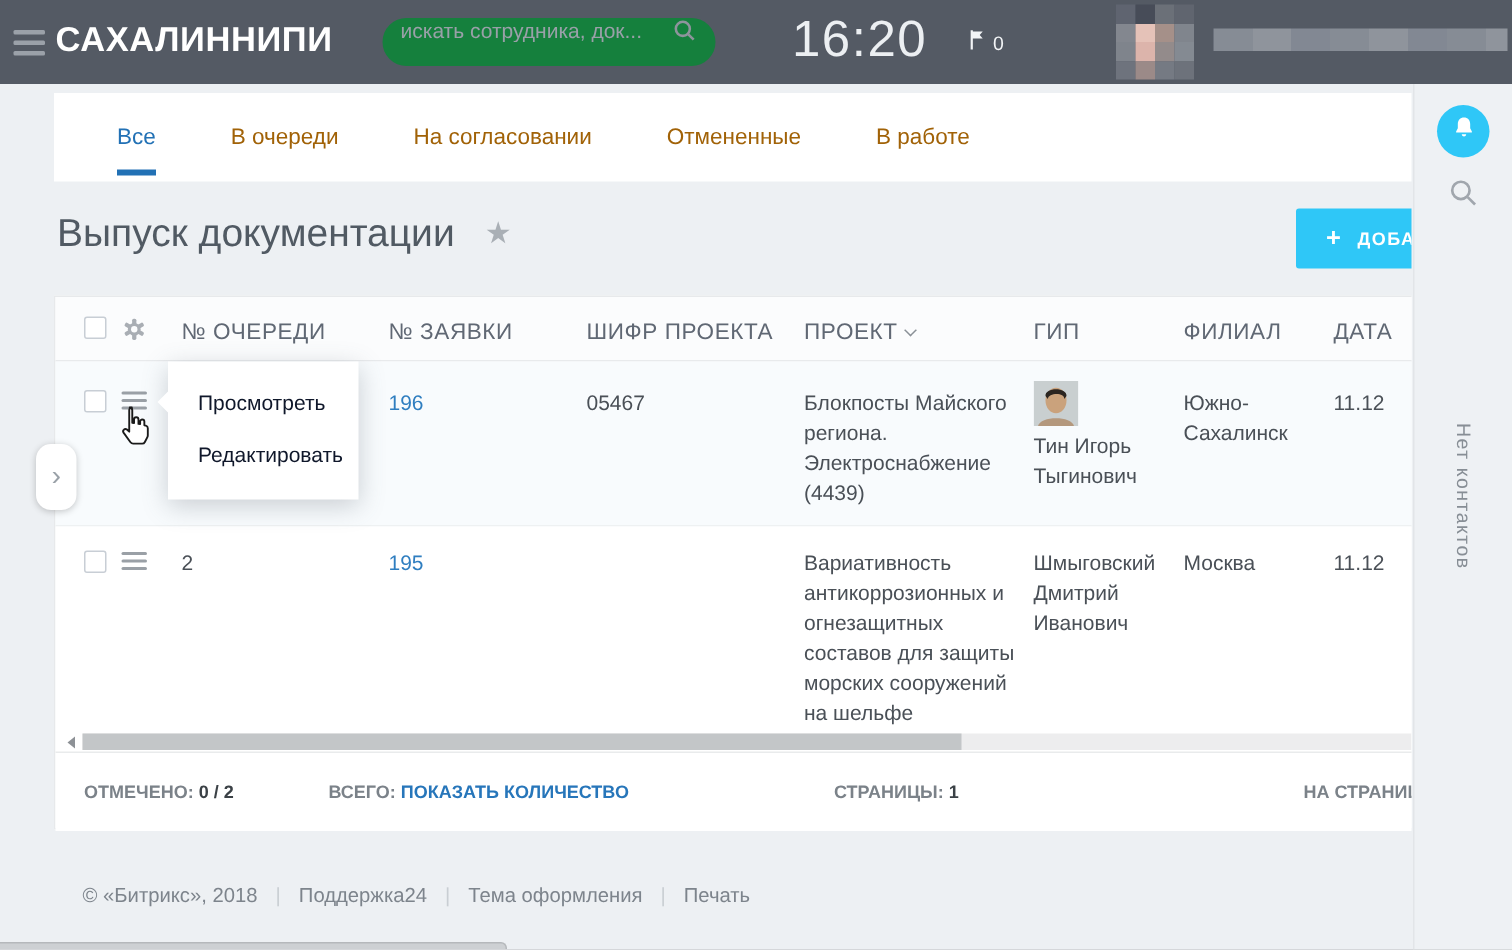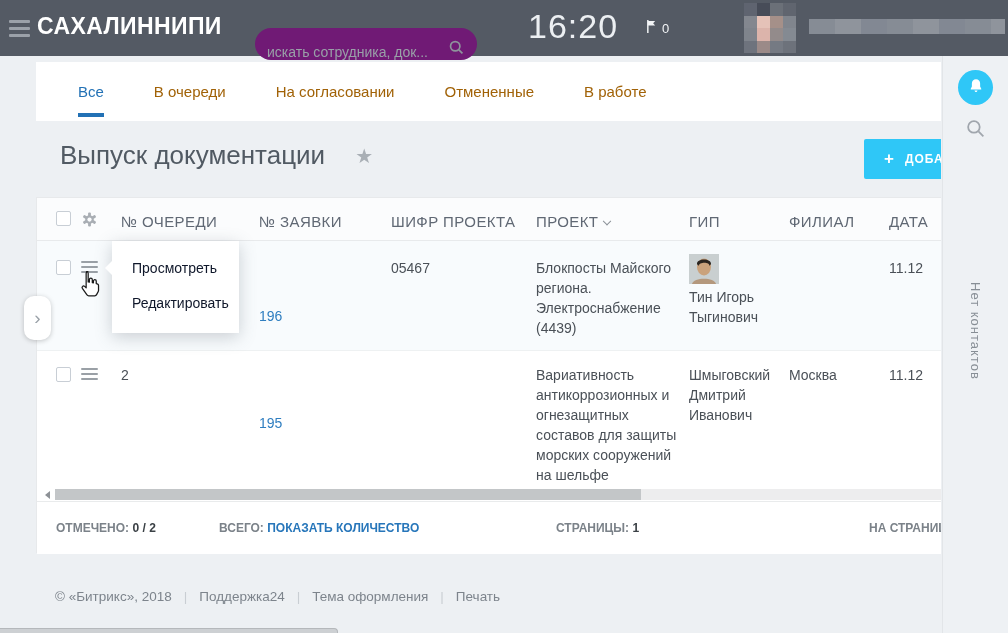--- a/index.html
+++ b/index.html
@@ -5,22 +5,22 @@
   * { margin:0; padding:0; box-sizing:border-box; }
   body { font-family:"Liberation Sans", sans-serif; background:#9aa0a6; }
   .screen { position:relative; width:1008px; height:633px; overflow:hidden;
             background:#edf0f3; font-family:"Liberation Sans", sans-serif; }
 
   
   .header { position:absolute; top:0; left:0; width:1008px; height:56px; background:#545a64; z-index:30; }
   .burger { position:absolute; left:9px; top:20px; width:21px; cursor:pointer; }
   .burger i { display:block; height:3px; background:#9ba1a9; border-radius:1px; margin-bottom:4px; }
   .logo { position:absolute; left:37px; top:13px; font-size:23px; font-weight:bold; color:#ffffff; letter-spacing:.4px; }
-  .search-pill { position:absolute; left:255px; top:28px; width:222px; height:32px; background:#701a75;
-                 border-radius:16px; display:flex; align-items:flex-end; padding:0 12px; }
+  .search-pill { position:absolute; left:255px; top:12px; width:222px; height:32px; background:#15803d;
+                 border-radius:16px; display:flex; align-items:flex-start; padding:0 12px; }
   .search-pill input { flex:1; background:transparent; border:none; outline:none; font-size:14px;
                        color:#cfd3d8; font-family:"Liberation Sans", sans-serif; }
   .search-pill input::placeholder { color:#99a0a8; }
   .clock { position:absolute; left:528px; top:7px; font-size:34px; font-weight:300; color:#eceff2; letter-spacing:1px; }
   .flag-area { position:absolute; left:646px; top:19px; display:flex; align-items:center; gap:5px;
                color:#f2f4f6; font-size:13px; cursor:pointer; }
   .blur-avatar { position:absolute; left:744px; top:3px; width:52px; height:50px; display:grid;
                  grid-template-columns:repeat(4,1fr); grid-template-rows:repeat(4,1fr); }
   .blur-avatar i { display:block; }
   .blur-avatar i:nth-child(1){background:#5f6470;} .blur-avatar i:nth-child(2){background:#474c58;}
@@ -45,21 +45,21 @@
 
   
   .content { position:absolute; left:36px; top:56px; width:905px; height:577px; overflow:hidden; }
 
   .tabs { position:absolute; top:6px; left:0; width:910px; height:59px; background:#fff;
           display:flex; gap:50px; padding-left:42px; }
   .tab { position:relative; font-size:15px; color:#a16207; height:59px; line-height:59px; cursor:pointer; white-space:nowrap; }
   .tab.active { color:#2271b5; }
   .tab-underline { position:absolute; left:0; bottom:4px; width:100%; height:4px; background:#2271b5; }
 
-  .page-title-row { position:absolute; top:84px; left:24px; display:flex; align-items:center; gap:30px; }
+  .page-title-row { position:absolute; top:84px; left:2px; display:flex; align-items:center; gap:20px; }
   .page-title { font-size:26px; color:#515a63; font-weight:400; }
   .fav-star { font-size:20px; color:#a9afb5; cursor:pointer; }
 
   .add-btn { position:absolute; top:83px; left:828px; height:40px; padding:0 20px; background:#2fc7f7;
              border:none; border-radius:2px; color:#fff; font-size:12px; font-weight:bold; letter-spacing:1px;
              display:flex; align-items:center; gap:10px; cursor:pointer; font-family:"Liberation Sans", sans-serif; }
   .add-plus { font-size:17px; font-weight:bold; }
 
   
   .grid { position:absolute; top:141px; left:0; width:910px; height:356px; background:#fff;
@@ -69,21 +69,21 @@
   .chev { display:inline-block; width:6px; height:6px; border-right:1.5px solid #8a9097;
           border-bottom:1.5px solid #8a9097; transform:rotate(45deg) translate(-2px,-2px); margin-left:6px; }
   .cb { position:absolute; width:15px; height:15px; border:1px solid #c8ced5; border-radius:2px; background:#fff; cursor:pointer; }
   .gear-wrap { position:absolute; left:44px; top:13px; cursor:pointer; }
   .row-menu-icon { position:absolute; left:44px; width:17px; cursor:pointer; }
   .row-menu-icon i { display:block; height:2px; background:#9aa0a6; margin-bottom:3px; border-radius:1px; }
 
   .g-row1 { position:absolute; top:43px; left:0; right:0; height:110px; background:#f8fbfd; border-bottom:1px solid #eef1f2; }
   .g-row2 { position:absolute; top:153px; left:0; right:0; height:137px; background:#fff; }
   .cell { position:absolute; font-size:14px; color:#4a5057; line-height:20px; }
-  .link { color:#2f7ec0; cursor:pointer;margin-top:48px; }
+  .link { color:#2f7ec0; cursor:pointer; }
   .gip-avatar { position:absolute; left:652px; top:13px; width:30px; height:30px; overflow:hidden; }
 
   .g-scroll { position:absolute; top:290px; left:0; right:0; height:13px; background:#fff; }
   .g-scroll .arrow-btn { position:absolute; left:4px; top:2px; width:12px; height:10px; display:flex;
                          align-items:center; justify-content:center; cursor:pointer; }
   .tri-left { width:0; height:0; border-top:4px solid transparent; border-bottom:4px solid transparent;
               border-right:5px solid #8d9196; }
   .g-scroll .track { position:absolute; left:18px; right:4px; top:1px; height:11px; background:#ededee; }
   .g-scroll .thumb { position:absolute; left:18px; top:1px; width:586px; height:11px; background:#c3c6c8; cursor:grab; }
 
@@ -247,20 +247,21 @@
         <div class="cell" style="left:499px; top:17px; width:152px;">Блокпосты Майского региона. Электроснабжение (4439)</div>
         <div class="gip-avatar">
           <svg width="30" height="30">
             <rect width="30" height="30" fill="#c9cfd0"></rect>
             <path d="M3 30c1.5-7 22.5-7 24 0z" fill="#b4987d"></path>
             <ellipse cx="15" cy="13" rx="7" ry="8.5" fill="#caa27c"></ellipse>
             <path d="M8 10c-.5-6 14.5-6 14 0l-1.5 2c.5-4.5-10.5-4.5-11 0z" fill="#2b2520"></path>
           </svg>
         </div>
         <div class="cell" style="left:652px; top:46px; width:95px;">Тин Игорь Тыгинович</div>
+        <div class="cell" style="left:752px; top:17px; width:90px;">Южно-Сахалинск</div>
         <div class="cell" style="left:852px; top:17px; width:60px;">11.12</div>
       </div>
 
       <div class="g-row2">
         <div class="cb" style="left:19px; top:16px;"></div>
         <div class="row-menu-icon" style="top:17px;">
             <i></i>
             <i></i>
             <i></i>
           </div>

